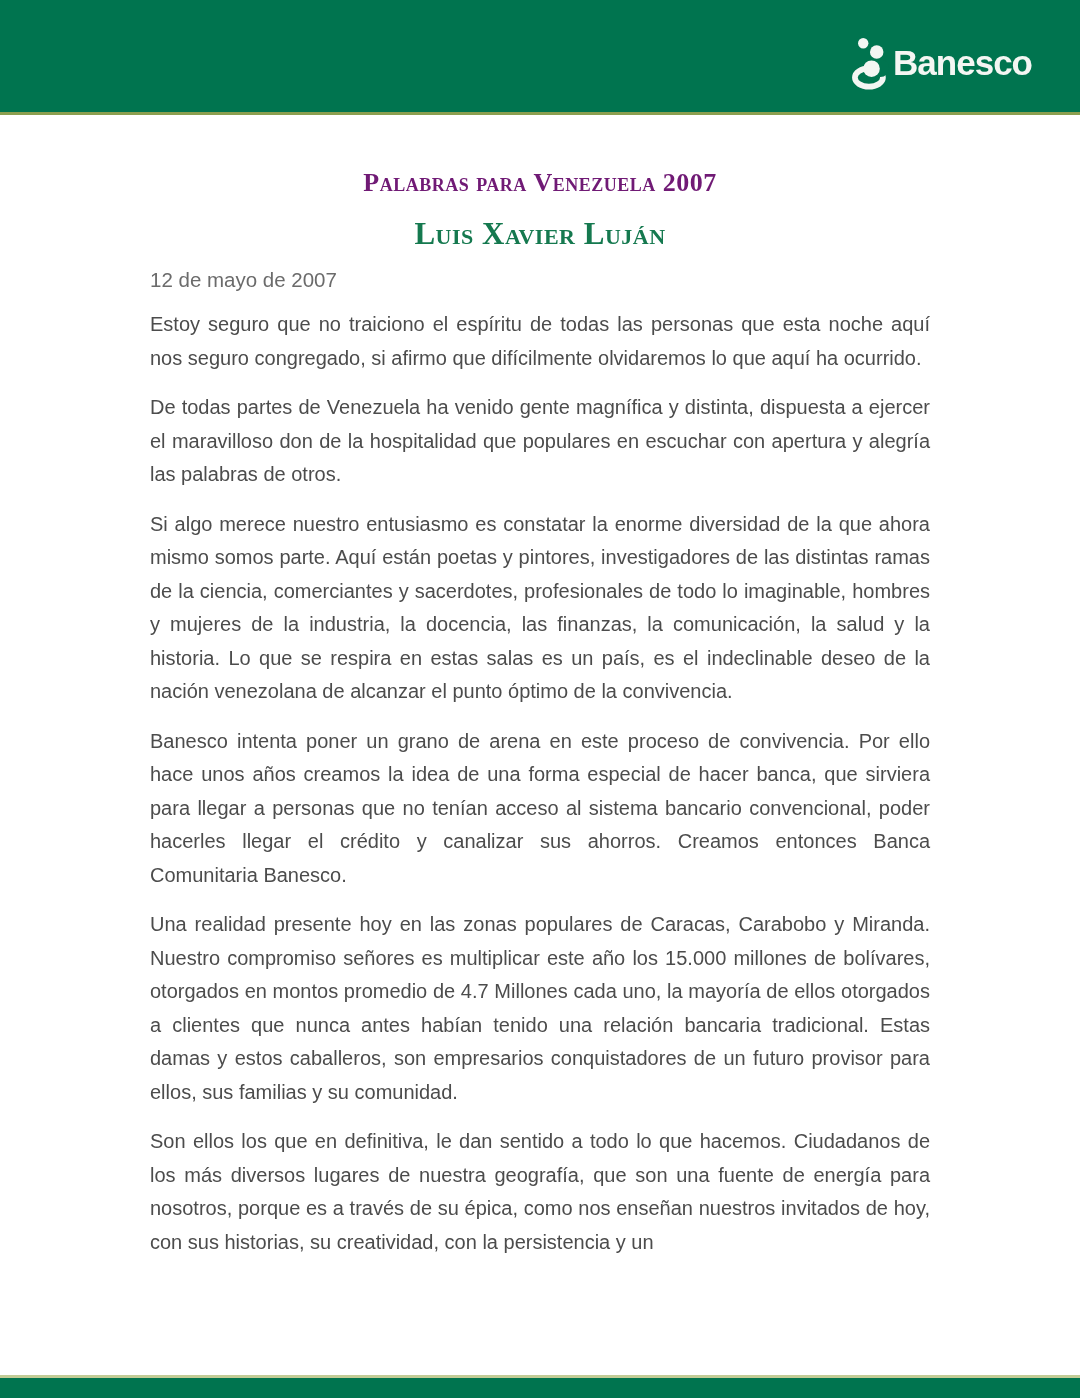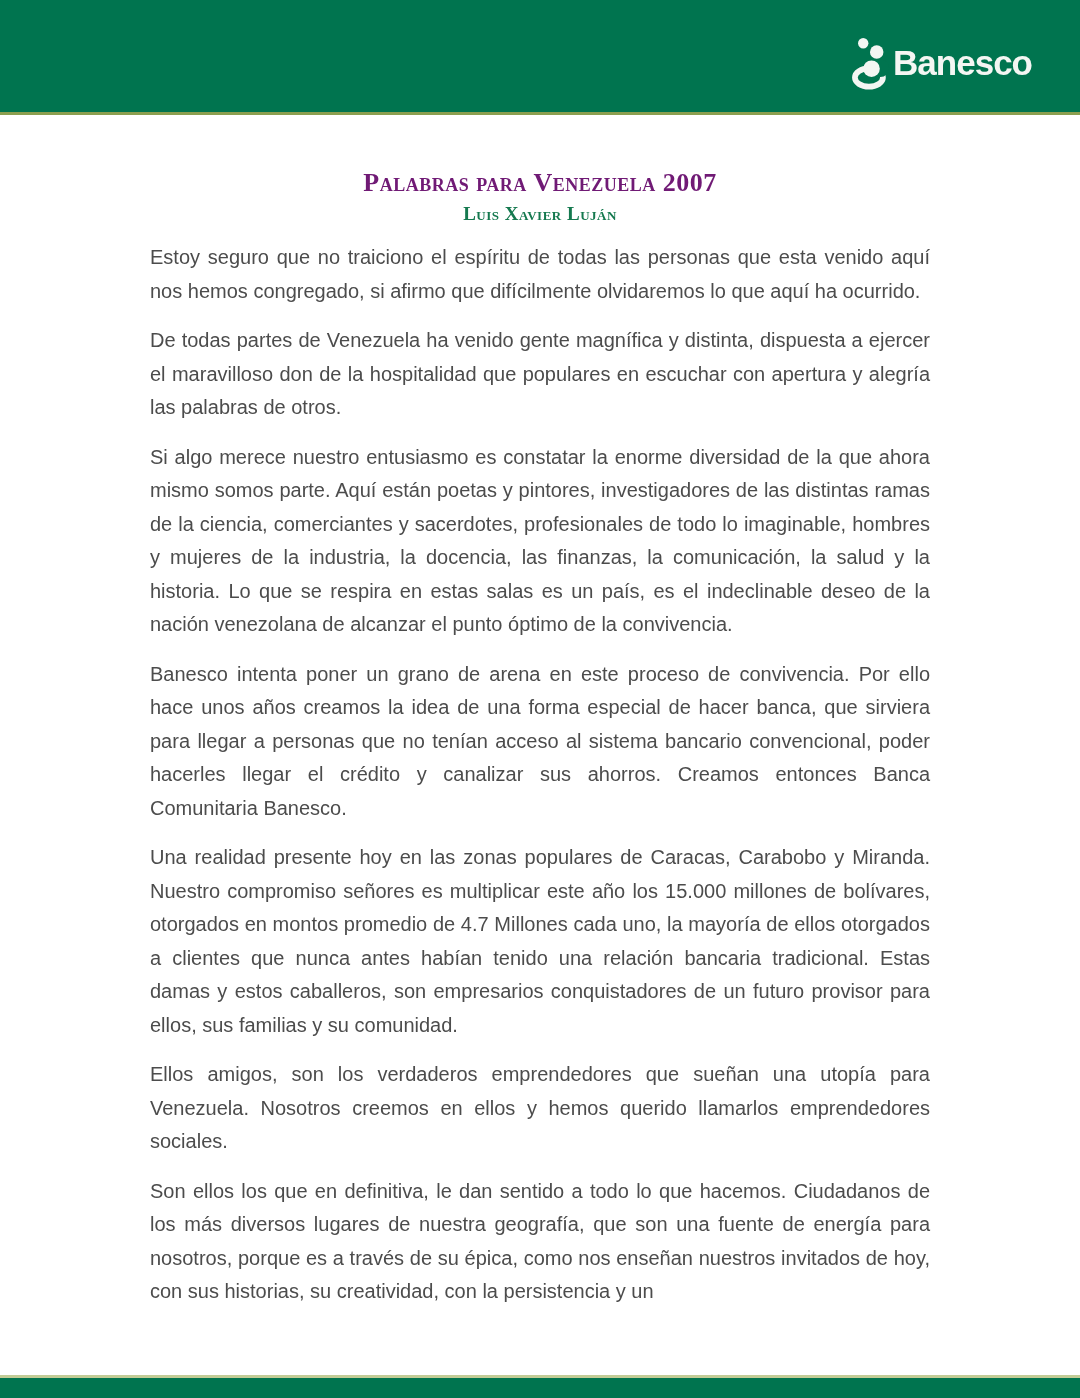--- a/index.html
+++ b/index.html
@@ -49,26 +49,26 @@
     margin-top: 50px;
     text-align: center;
     font-family: "Liberation Serif", serif;
     font-variant: small-caps;
     font-weight: bold;
     font-size: 26px;
     letter-spacing: 0.5px;
     color: #701a75;
   }
   .doc-subtitle {
-    margin-top: 5px;
+    margin-top: 18px;
     text-align: center;
     font-family: "Liberation Serif", serif;
     font-variant: small-caps;
     font-weight: bold;
-    font-size: 19px;
+    font-size: 31px;
     letter-spacing: 0.5px;
     color: #15794F;
   }
   .doc-date {
     margin-top: 16px;
     font-size: 20.5px;
     color: #6b6b6b;
   }
   .doc-text { margin-top: 16px; }
   .doc-text p {
@@ -104,24 +104,24 @@
       <circle cx="25.5" cy="15.5" r="6.5" fill="#f4f6f3"></circle>
       <circle cx="20.5" cy="31.5" r="8" fill="#f4f6f3"></circle>
     </svg>
     <span class="brand-name">Banesco</span>
   </div>
 </div>
 
 <div class="doc">
   <div class="doc-title">Palabras para Venezuela 2007</div>
   <div class="doc-subtitle">Luis Xavier Luján</div>
+  <div class="doc-date">12 de mayo de 2007</div>
   <div class="doc-text">
-    <p>Estoy seguro que no traiciono el espíritu de todas las personas que esta venido aquí nos hemos congregado, si afirmo que difícilmente olvidaremos lo que aquí ha ocurrido.</p>
+    <p>Estoy seguro que no traiciono el espíritu de todas las personas que esta noche aquí nos seguro congregado, si afirmo que difícilmente olvidaremos lo que aquí ha ocurrido.</p>
     <p>De todas partes de Venezuela ha venido gente magnífica y distinta, dispuesta a ejercer el maravilloso don de la hospitalidad que populares en escuchar con apertura y alegría las palabras de otros.</p>
     <p>Si algo merece nuestro entusiasmo es constatar la enorme diversidad de la que ahora mismo somos parte. Aquí están poetas y pintores, investigadores de las distintas ramas de la ciencia, comerciantes y sacerdotes, profesionales de todo lo imaginable, hombres y mujeres de la industria, la docencia, las finanzas, la comunicación, la salud y la historia. Lo que se respira en estas salas es un país, es el indeclinable deseo de la nación venezolana de alcanzar el punto óptimo de la convivencia.</p>
     <p>Banesco intenta poner un grano de arena en este proceso de convivencia. Por ello hace unos años creamos la idea de una forma especial de hacer banca, que sirviera para llegar a personas que no tenían acceso al sistema bancario convencional, poder hacerles llegar el crédito y canalizar sus ahorros. Creamos entonces Banca Comunitaria Banesco.</p>
     <p>Una realidad presente hoy en las zonas populares de Caracas, Carabobo y Miranda. Nuestro compromiso señores es multiplicar este año los 15.000 millones de bolívares, otorgados en montos promedio de 4.7 Millones cada uno, la mayoría de ellos otorgados a clientes que nunca antes habían tenido una relación bancaria tradicional. Estas damas y estos caballeros, son empresarios conquistadores de un futuro provisor para ellos, sus familias y su comunidad.</p>
-    <p>Ellos amigos, son los verdaderos emprendedores que sueñan una utopía para Venezuela. Nosotros creemos en ellos y hemos querido llamarlos emprendedores sociales.</p>
     <p>Son ellos los que en definitiva, le dan sentido a todo lo que hacemos. Ciudadanos de los más diversos lugares de nuestra geografía, que son una fuente de energía para nosotros, porque es a través de su épica, como nos enseñan nuestros invitados de hoy, con sus historias, su creatividad, con la persistencia y un</p>
   </div>
 </div>
 
 <div class="footer-band"></div>
 
 </body></html>

